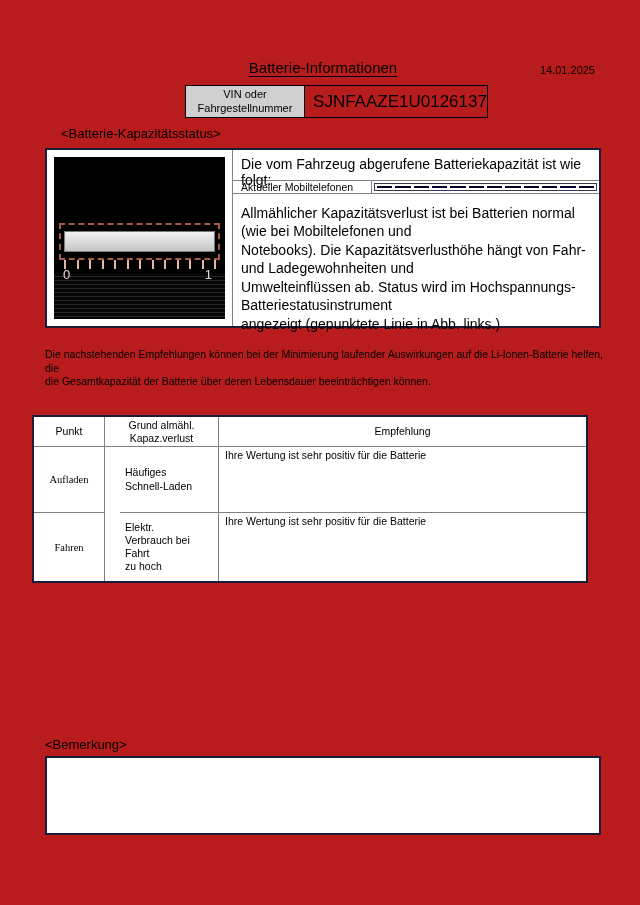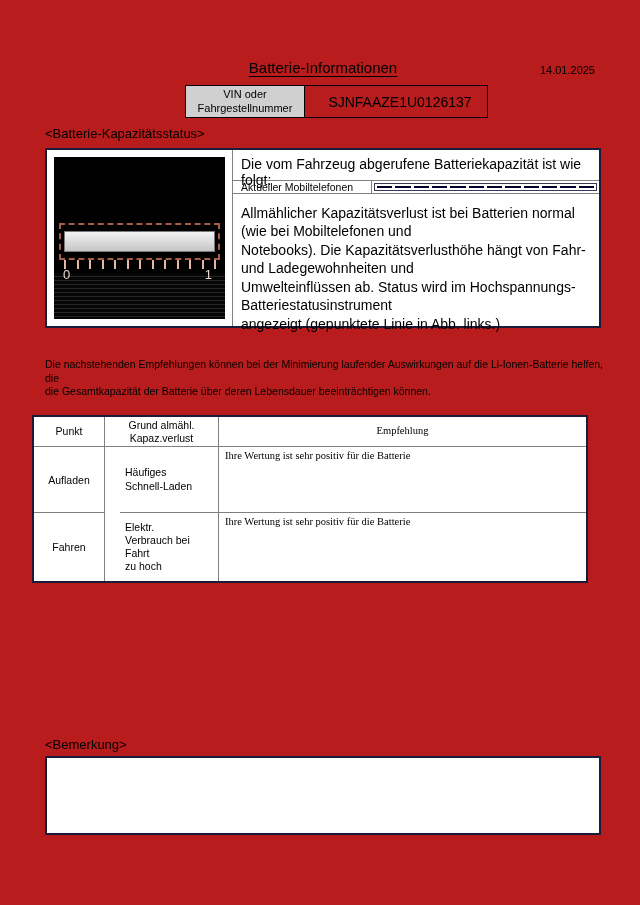--- a/index.html
+++ b/index.html
@@ -20,24 +20,24 @@
   .doc-title{position:absolute;top:59px;left:45px;width:556px;text-align:center;
     font-size:15px;text-decoration:underline;text-underline-offset:3px;}
   .doc-date{position:absolute;top:64px;right:45px;font-size:11px;}
 
   
   .vin-table{position:absolute;top:85px;left:185px;width:303px;height:33px;
     display:flex;border:1px solid #000;}
   .vin-label{width:119px;background:var(--vin-label-bg);border-right:1px solid #000;
     display:flex;align-items:center;justify-content:center;text-align:center;
     font-size:11px;line-height:1.25;white-space:pre-line;}
-  .vin-value{flex:1;display:flex;align-items:center;justify-content:center;font-size:14px;padding-left:8px;}
+  .vin-value{flex:1;display:flex;align-items:center;justify-content:center;font-size:17px;padding-left:8px;}
 
   .section-heading{position:absolute;left:45px;font-size:13px;}
-  .h-cap{top:126px;}
+  .h-cap{top:126px;margin-left:16px;}
   .h-hint{top:344px;}
   .h-bem{top:737px;}
 
   
   .cap-box{position:absolute;top:148px;left:45px;width:556px;height:180px;
     border:2px solid var(--box-border);display:flex;background:#fff;}
   .cap-left{width:185px;position:relative;flex:none;}
   .gauge-img{position:absolute;left:7px;top:7px;width:171px;height:162px;background:#000;overflow:hidden;}
   .scanlines{position:absolute;left:0;right:0;top:116px;height:46px;
     background:repeating-linear-gradient(180deg,#060606 0 3px,#262626 3px 4px);}
@@ -56,34 +56,34 @@
     padding:6px 8px 0 8px;font-size:14px;}
   .cap-status-row{height:47px;border-bottom:1px solid var(--grid-line);display:flex;}
   .status-label{width:139px;flex:none;border-right:1px solid var(--grid-line);
     display:flex;align-items:center;padding-left:8px;font-size:10.5px;}
   .status-bar-cell{flex:1;padding:2px;}
   .seg-frame{height:100%;border:1px solid #3a3a55;display:flex;gap:3px;padding:2px;}
   .seg{flex:1;background:var(--segment);border:1px solid var(--segment-border);}
   .cap-note{flex:1;padding:10px 10px 0 8px;font-size:14px;line-height:1.32;white-space:pre-line;}
 
   
-  .hint-para{position:absolute;top:358px;left:45px;width:562px;
+  .hint-para{position:absolute;top:348px;left:45px;width:562px;
     font-size:10.5px;line-height:1.3;white-space:pre-line;}
 
   
   .usage-table{position:absolute;top:415px;left:32px;width:556px;
     border:2px solid var(--box-border);display:grid;
     grid-template-columns:71px 114px 1fr;grid-template-rows:30px 66px 68px;background:#fff;}
   .cell{border-right:1px solid var(--grid-line);border-bottom:1px solid var(--grid-line);
     font-size:10.5px;}
-  .cell.last-col{border-right:none;font-family:Liberation Serif, serif;}
+  .cell.last-col{border-right:none;}
   .cell.last-row{border-bottom:none;}
   .cell.th{display:flex;align-items:center;justify-content:center;text-align:center;
     line-height:1.2;white-space:pre-line;}
-  .cell.punkt{display:flex;align-items:center;justify-content:center;}
+  .cell.punkt{display:flex;align-items:center;justify-content:center;font-family:Liberation Serif, serif;}
   .cell.grund{display:flex;align-items:center;padding-left:5px;padding-right:21px;
     line-height:1.25;white-space:pre-line;margin-left:15px;}
   .cell.empf{padding:2px 6px;line-height:1.3;}
 
   
   .bem-box{position:absolute;top:756px;left:45px;width:556px;height:79px;
     border:2px solid var(--box-border);background:#fff;}
 </style>
 </head>
 <body>

